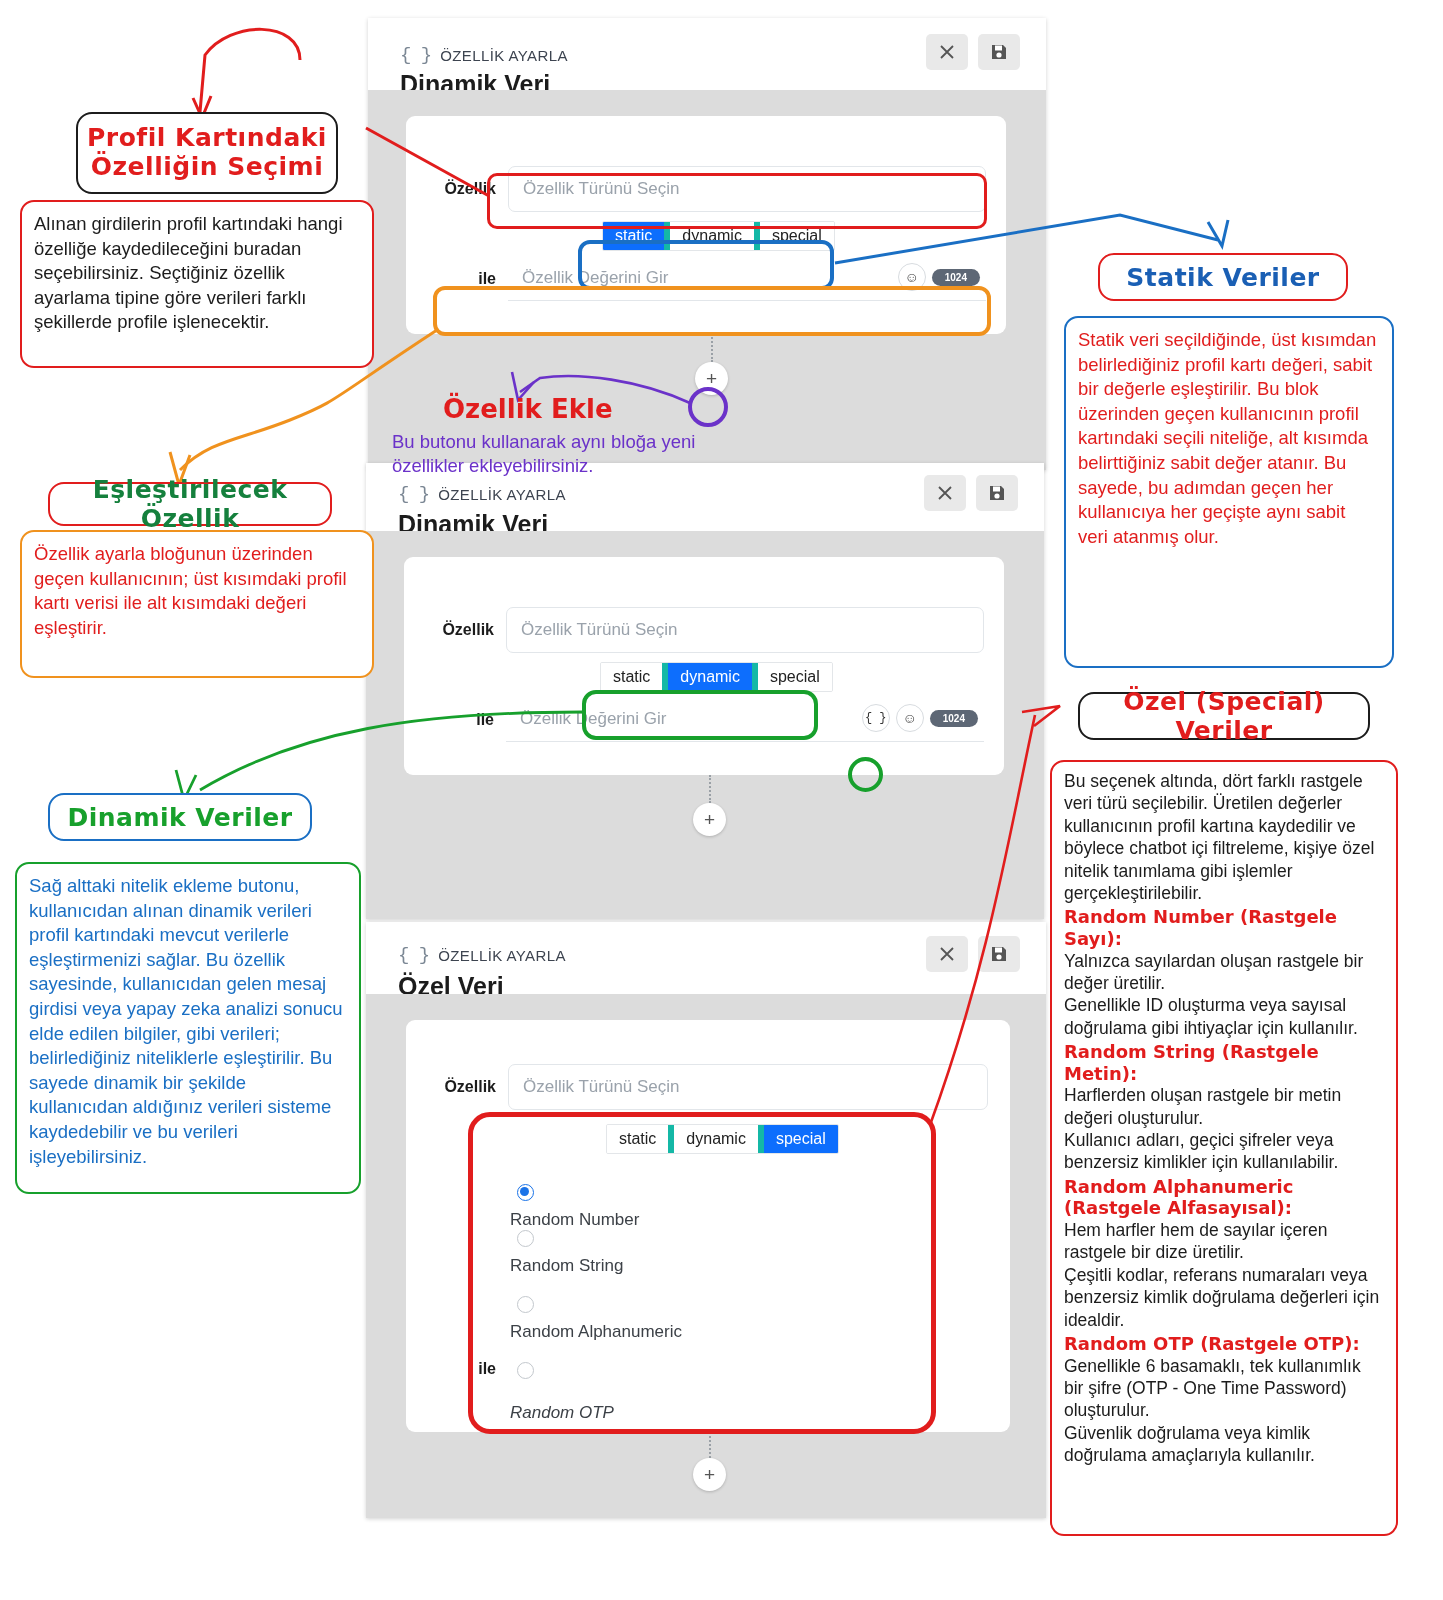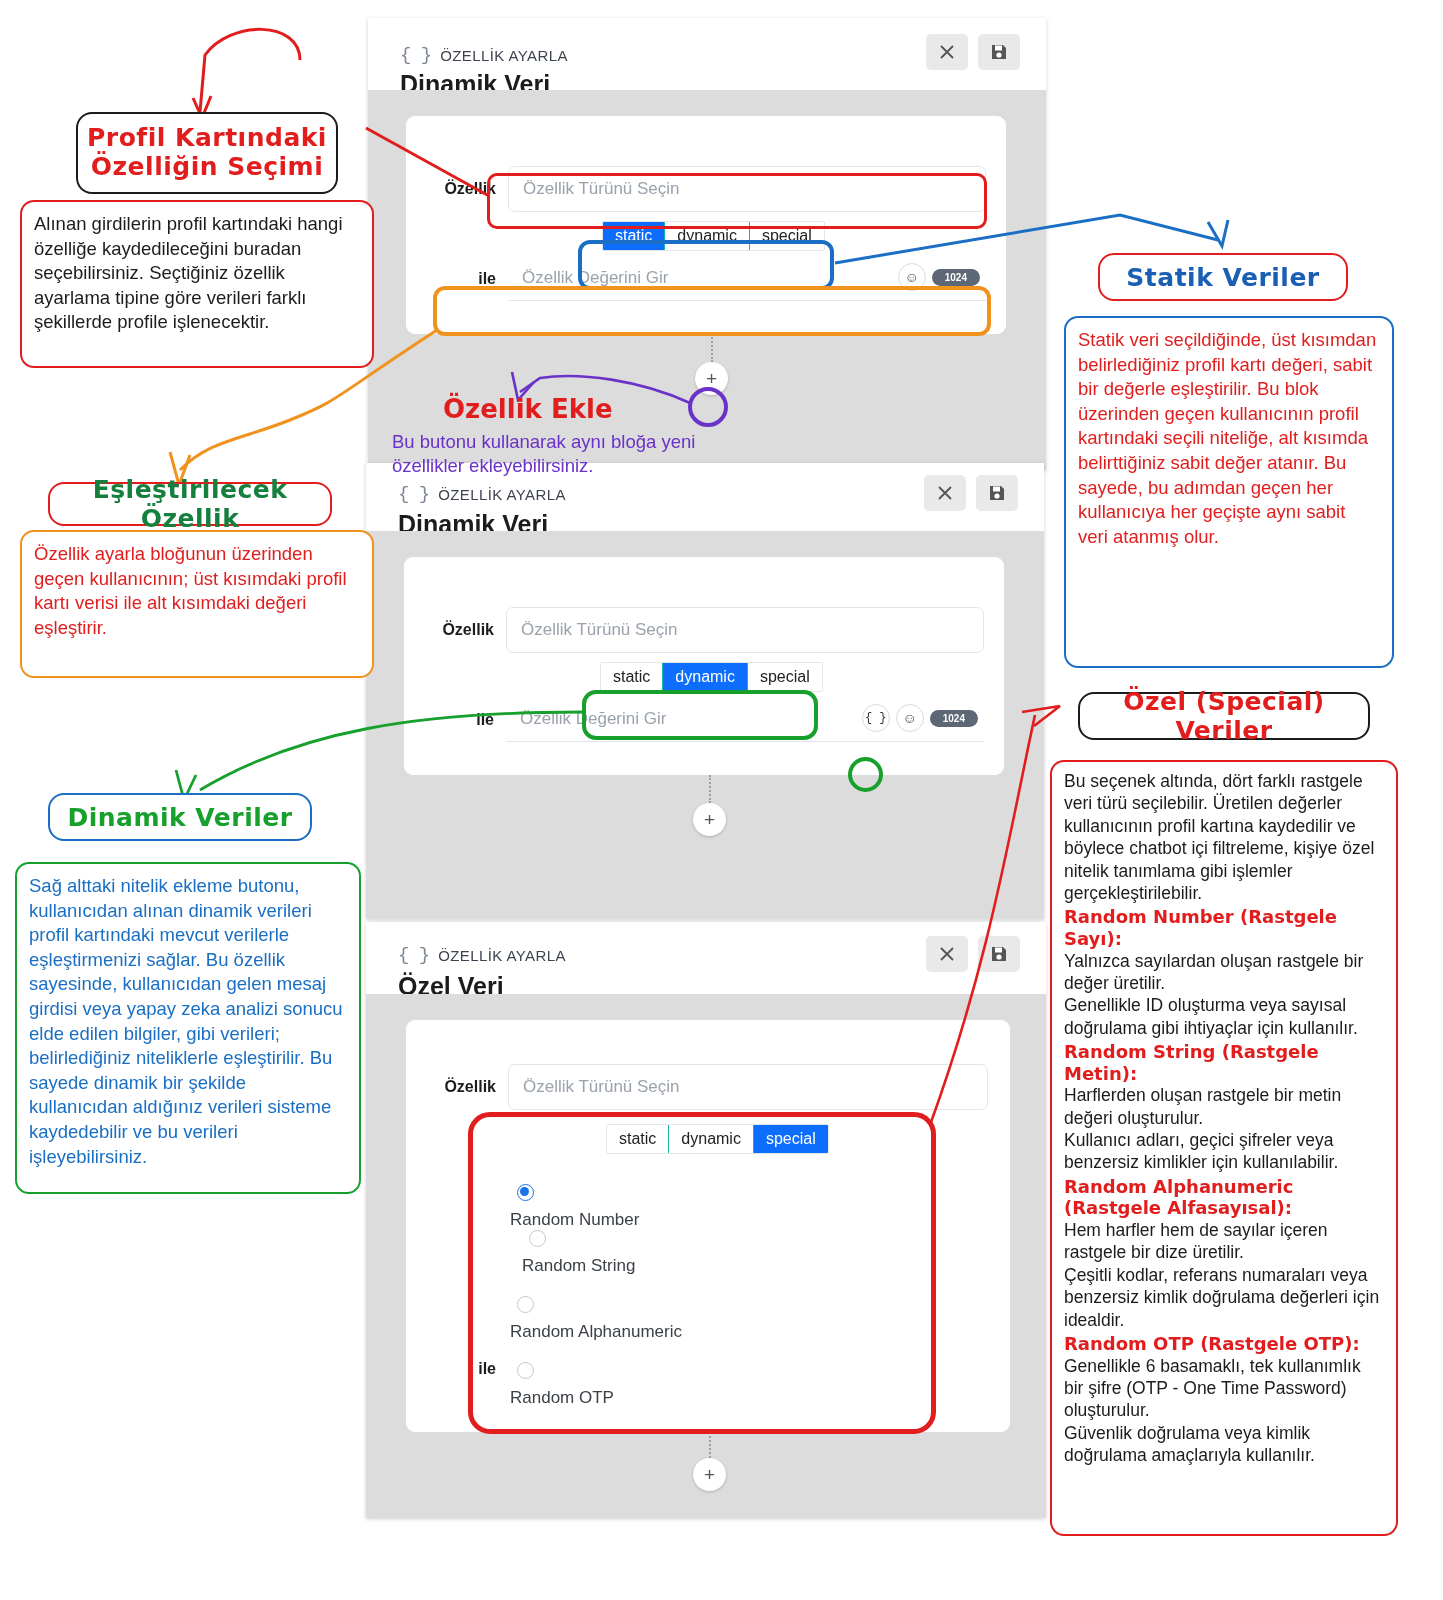--- a/index.html
+++ b/index.html
@@ -18,21 +18,21 @@
   .head-btns{position:absolute;right:26px;top:16px;display:flex;gap:10px;}
   .hbtn{width:42px;height:36px;background:#e9e9e9;border-radius:5px;display:flex;align-items:center;justify-content:center;}
   .hbtn svg{display:block;}
   .panel-body{background:#dcdcdc;position:relative;}
   .card{background:#fff;border-radius:9px;position:relative;}
   .row{display:flex;align-items:center;}
   .row-label{font-size:16px;font-weight:bold;color:#1c1c1c;text-align:right;}
   .fieldbox{border:1px solid #e2e6ea;border-radius:7px;background:#fff;display:flex;align-items:center;}
   .ph{color:#9aa2ab;font-size:17px;}
   .seg{display:inline-flex;border:1px solid #e3e6e9;border-radius:2px;overflow:hidden;background:#fff;}
-  .seg span{font-size:16px;padding:5px 12px;color:#222;background:#fff;border-right:1px solid #14b8a6;}
+  .seg span{font-size:16px;padding:5px 12px;color:#222;background:#fff;border-right:6px solid #14b8a6;}
   .seg span:last-child{border-right:none;}
   .seg span.on{background:#0d6efd;color:#fff;}
   .valuebar{border-bottom:1px solid #e2e6ea;position:relative;height:44px;display:flex;align-items:center;}
   .chip-emoji{width:26px;height:26px;border-radius:50%;background:#fff;border:1px solid #d8dce0;display:flex;align-items:center;justify-content:center;font-size:14px;color:#333;}
   .chip-brace{width:26px;height:26px;border-radius:50%;background:#fff;border:1px solid #d8dce0;display:flex;align-items:center;justify-content:center;font-size:12px;color:#333;font-family:"Liberation Mono",monospace;}
   .chip-num{background:#5d6775;color:#fff;border-radius:12px;font-size:10px;font-weight:bold;padding:3px 13px;}
   .plusbtn{width:33px;height:33px;border-radius:50%;background:#fff;box-shadow:0 1px 3px rgba(0,0,0,.2);display:flex;align-items:center;justify-content:center;color:#555;font-size:19px;line-height:1;}
   .dashline{width:0;border-left:2px dotted #9aa0a6;}
   .radio{width:17px;height:17px;border-radius:50%;border:1.5px solid #c3c8cd;background:#fff;box-sizing:border-box;}
   .radio.on{border-color:#1a73e8;}
@@ -190,31 +190,31 @@
         <span class="on">special</span>
       </div>
 
       <div class="row-label" style="position:absolute;left:22px;top:340px;width:68px;">ile</div>
 
       <div style="position:absolute;left:104px;top:164px;">
         <div style="">
           <div class="radio on" style="margin-left:7px;"></div>
           <div class="opt-label" style="margin-top:9px;">Random Number</div>
         </div>
-        <div style="margin-bottom:20px;margin-left:12px;">
+        <div style="margin-bottom:20px;">
           <div class="radio" style="margin-left:7px;"></div>
           <div class="opt-label" style="margin-top:9px;">Random String</div>
         </div>
         <div style="margin-bottom:20px;">
           <div class="radio" style="margin-left:7px;"></div>
           <div class="opt-label" style="margin-top:9px;">Random Alphanumeric</div>
         </div>
         <div>
           <div class="radio" style="margin-left:7px;"></div>
-          <div class="opt-label" style="margin-top:9px;">Random OTP</div>
+          <div class="opt-label" style="margin-top:24px;font-style:italic;">Random OTP</div>
         </div>
       </div>
     </div>
     <div class="dashline" style="position:absolute;left:343px;top:438px;height:26px;"></div>
     <div class="plusbtn" style="position:absolute;left:327px;top:464px;">+</div>
   </div>
 </div>
 
 <div class="hl" style="left:487px;top:173px;width:500px;height:56px;border:3.5px solid #e11d1d;"></div>
 <div class="hl" style="left:578px;top:240px;width:256px;height:50px;border:4px solid #1a6fc4;border-radius:12px;"></div>

